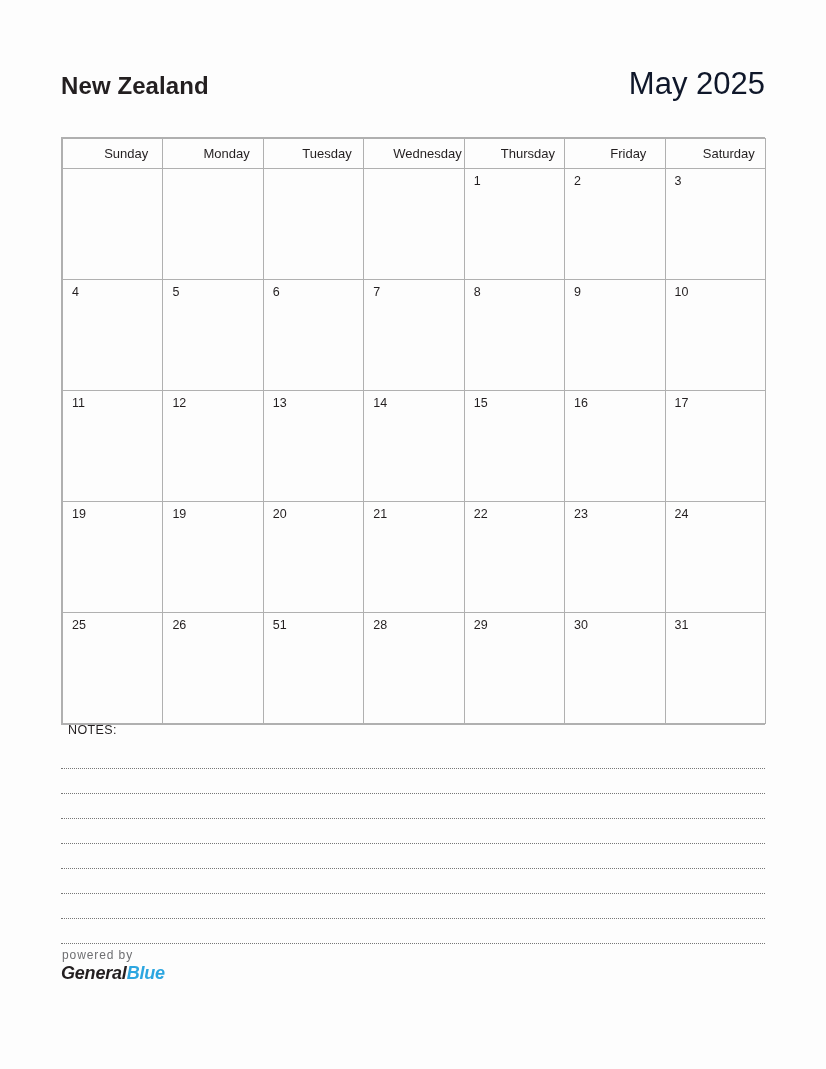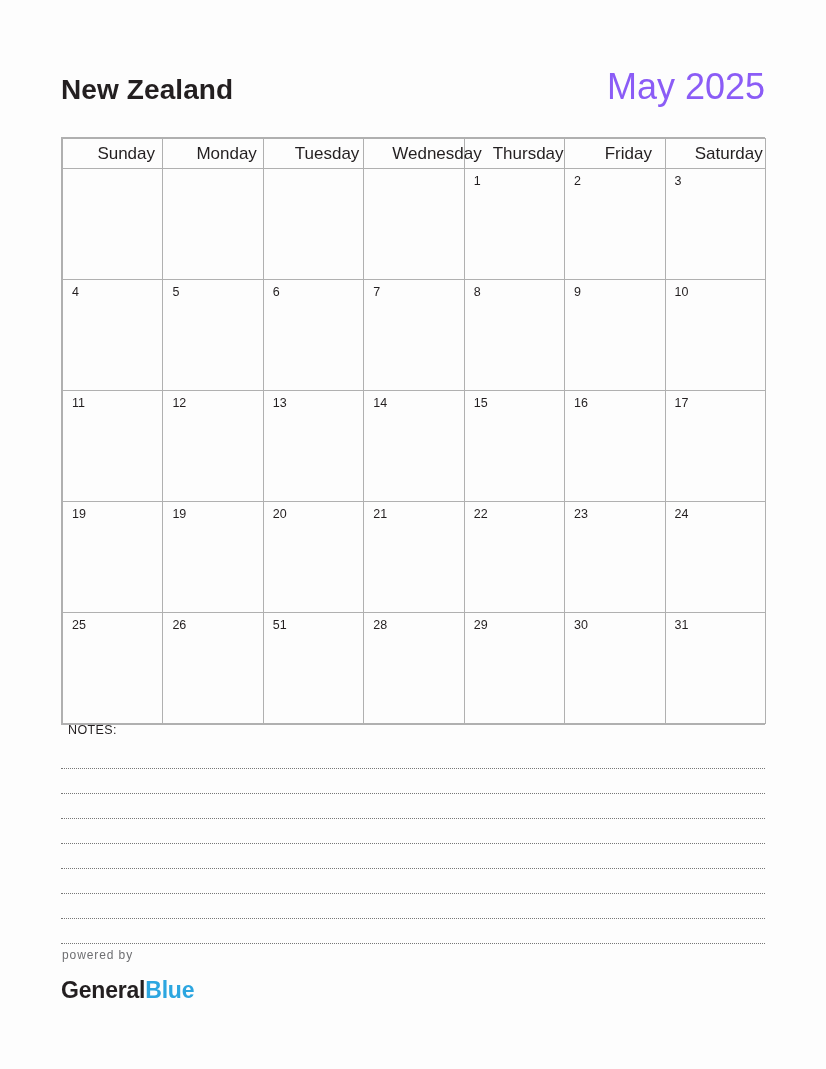--- a/index.html
+++ b/index.html
@@ -26,47 +26,47 @@
     position: absolute;
     left: 61px;
     top: 66px;
     width: 704px;
     height: 50px;
     display: flex;
     align-items: baseline;
     justify-content: space-between;
   }
   .title {
-    font-size: 28px;
+    font-size: 24px;
     font-weight: bold;
     color: #231f20;
     letter-spacing: 0.1px;
   }
   .monthyear {
-    font-size: 36px;
-    color: #8b5cf6;
+    font-size: 31px;
+    color: #0f172a;
     font-weight: normal;
   }
   .calendar {
     position: absolute;
     left: 61px;
     top: 137px;
     width: 704px;
     border: 1px solid #b0b0b0;
     border-collapse: collapse;
     box-sizing: border-box;
   }
   table.cal {
     border-collapse: collapse;
     width: 704px;
     table-layout: fixed;
   }
   table.cal th {
     height: 27px;
-    font-size: 17px;
+    font-size: 13px;
     font-weight: normal;
     color: #231f20;
     border: 1px solid #b0b0b0;
     text-align: center;
     vertical-align: middle;
     background: #fdfdfd;
     padding-left: 28px;
   }
   table.cal td {
     height: 105px;
@@ -101,24 +101,25 @@
     top: 948px;
     width: 300px;
   }
   .brand-powered {
     font-size: 12px;
     color: #6d6e71;
     letter-spacing: 0.9px;
     margin-left: 1px;
   }
   .brand-name {
-    font-size: 23px;
+    font-size: 18px;
     font-weight: bold;
-    margin-top: 15px;
+    margin-top: 1px;
     letter-spacing: -0.2px;
+    font-style: italic;
   }
   .brand-general { color: #231f20; }
   .brand-blue { color: #2ca6e0; }
 </style>
 </head>
 <body>
 
 <div class="page">
 
   <div class="header">

